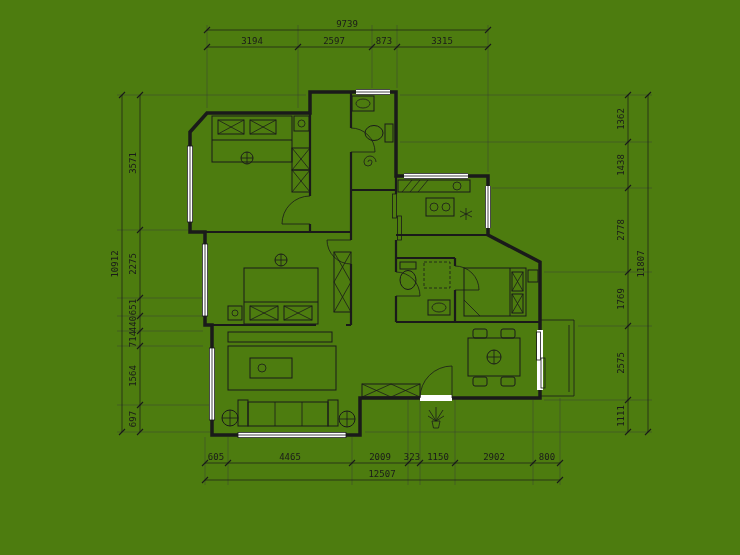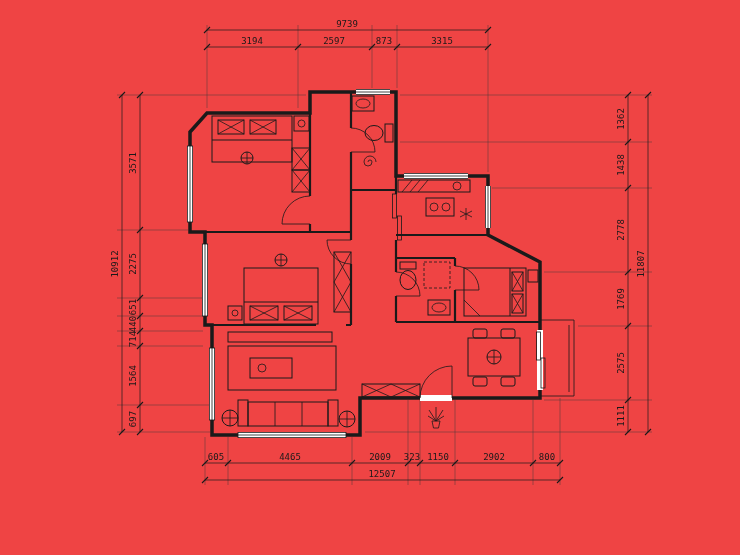--- a/index.html
+++ b/index.html
@@ -1,16 +1,16 @@
 <!DOCTYPE html>
 <html><head>
 <meta charset="utf-8">
 <style>
   html,body{margin:0;padding:0;background:#ffffff;}
-  .canvas{width:740px;height:555px;position:relative;background:#ef4444;overflow:hidden;}
+  .canvas{width:740px;height:555px;position:relative;background:#4d7c0f;overflow:hidden;}
   svg{display:block;}
   text{font-family:"DejaVu Sans Mono","Liberation Mono",monospace;font-size:9px;fill:#1a1a1a;}
   .dimline{stroke:#1a1a1a;stroke-width:0.7;fill:none;}
   .tick{stroke:#1a1a1a;stroke-width:1.1;fill:none;}
   .extl{stroke:#3a3a3a;stroke-width:0.45;fill:none;}
   .ext{stroke:#1a1a1a;stroke-width:3.5;fill:none;stroke-linejoin:miter;}
   .int{stroke:#1a1a1a;stroke-width:2.2;fill:none;}
   .furn{stroke:#1a1a1a;stroke-width:1;fill:none;}
   .thin{stroke:#1a1a1a;stroke-width:0.8;fill:none;}
   .wht{stroke:#ffffff;stroke-width:6;fill:none;}

